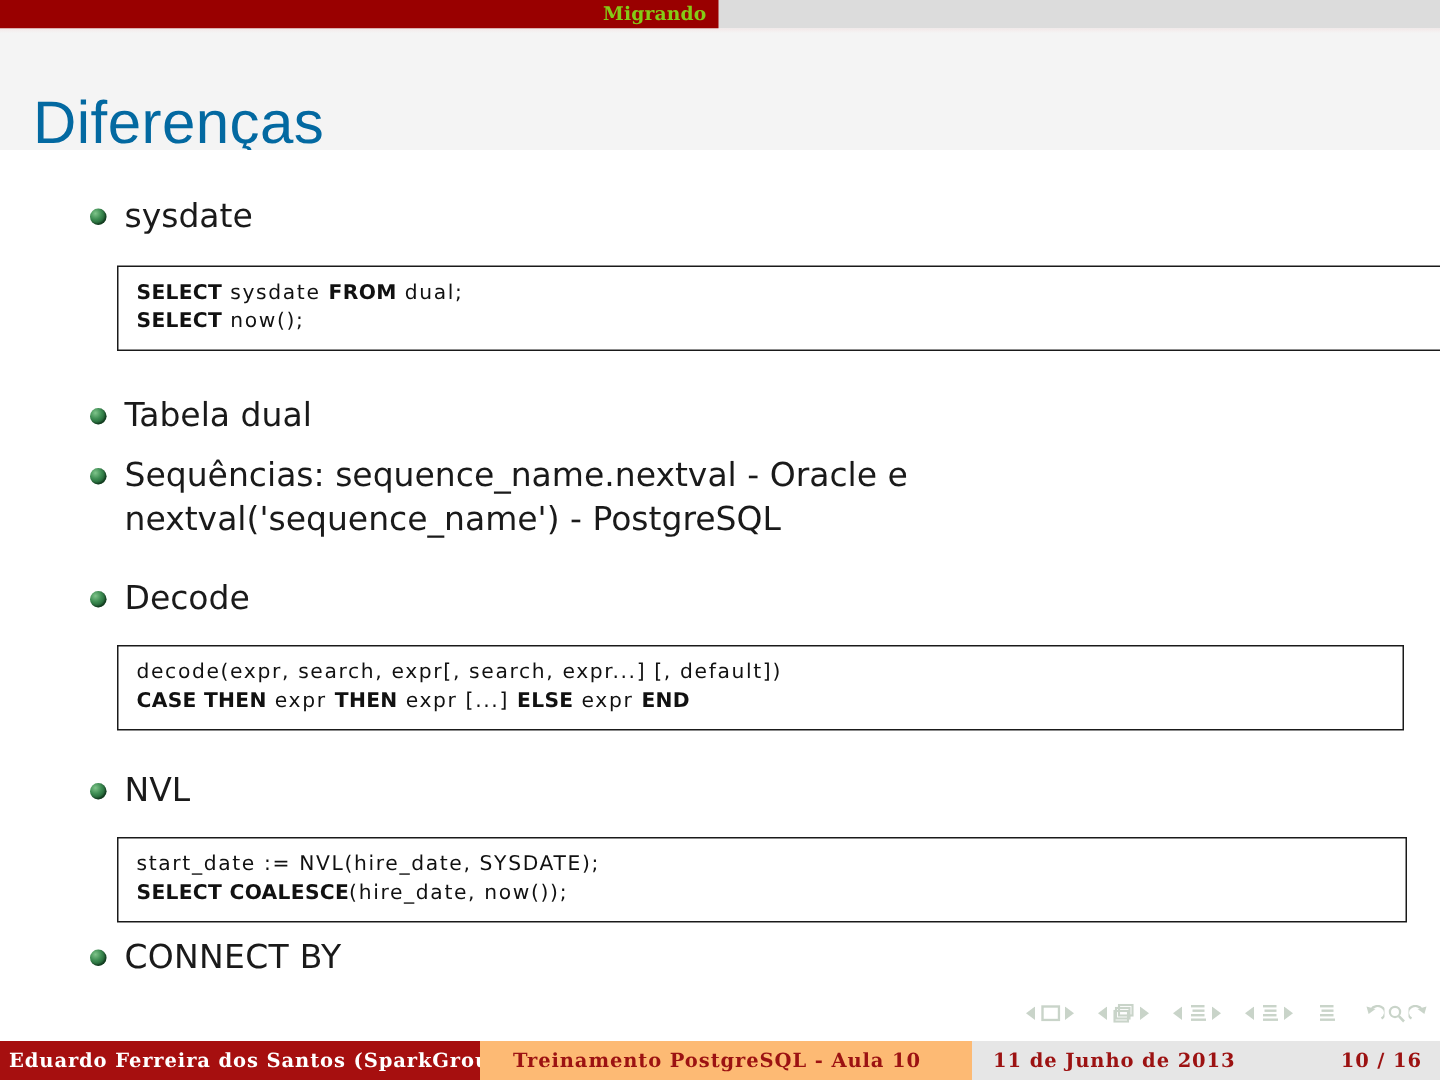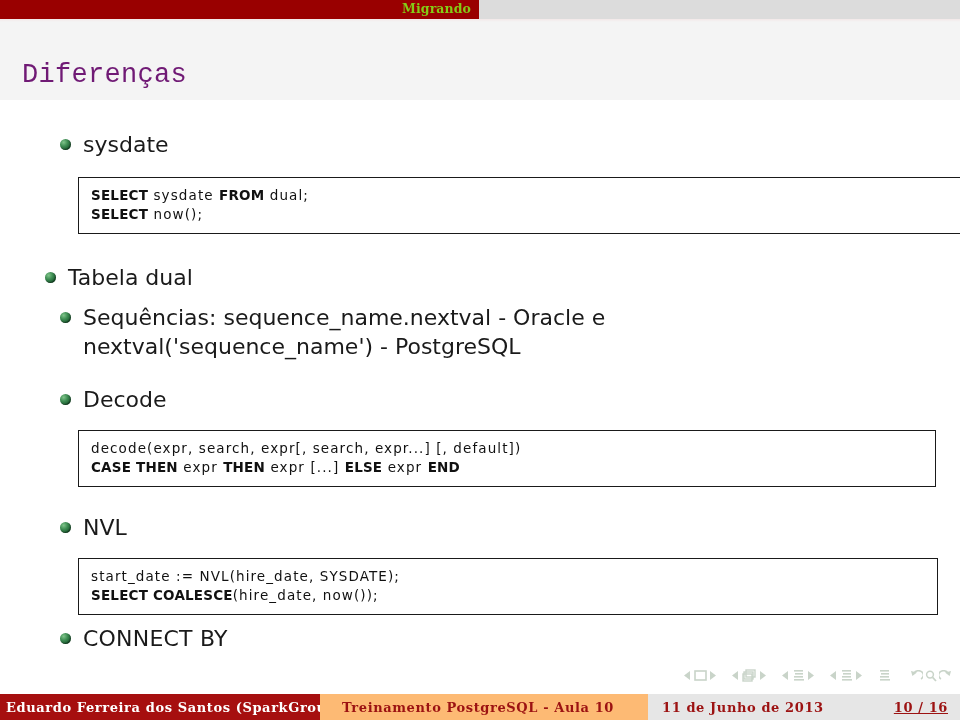--- a/index.html
+++ b/index.html
@@ -54,23 +54,23 @@
     position: absolute;
     left: 0; top: 22px;
     width: 960px;
     height: 78px;
     background: #f4f4f4;
   }
   .frametitle {
     position: absolute;
     left: 22px;
     top: 38px;
-    font-family: Liberation Mono, monospace;
-    font-size: 27px;
-    color: #701a75;
+    font-family: Liberation Sans, sans-serif;
+    font-size: 40px;
+    color: #0369a1;
     font-weight: 400;
     letter-spacing: 0.3px;
     white-space: nowrap;
   }
 
   
   .slidebody {
     position: absolute;
     left: 0; top: 100px;
     width: 960px;
@@ -196,21 +196,21 @@
     align-items: center;
     font-family: "DejaVu Serif", serif;
     font-weight: bold;
     font-size: 13px;
     letter-spacing: 0.6px;
   }
   .foot-author .ftxt { padding-left: 6px; }
   .foot-title .ftxt { padding-left: 22px; }
   .foot-date { justify-content: flex-start; }
   .foot-date .ftxt { padding-left: 14px; }
-  .foot-page { justify-content: flex-end; text-decoration: underline; }
+  .foot-page { justify-content: flex-end; }
   .foot-page .ftxt { padding-right: 12px; }
 </style>
 </head>
 <body>
 
 <div class="headbar">
   <div class="headbar-section">
     <div class="headbar-title">Migrando</div>
   </div>
 </div>
@@ -226,21 +226,21 @@
     <span class="ball"></span>
     <span class="item-text">sysdate</span>
   </div>
   <div class="codewrap" style="left:78px; top:77px; width:948px;">
     <div class="codebox">
       <div class="codeline"><b>SELECT</b> sysdate <b>FROM</b> dual;</div>
       <div class="codeline"><b>SELECT</b> now();</div>
     </div>
   </div>
 
-  <div class="item" style="left:45px; top:163px;text-align:center;">
+  <div class="item" style="left:60px; top:163px;text-align:center;">
     <span class="ball"></span>
     <span class="item-text">Tabela dual</span>
   </div>
 
   <div class="item" style="left:60px; top:203px; width:880px;">
     <span class="ball"></span>
     <span class="item-text">Sequências: sequence_name.nextval - Oracle e
 nextval('sequence_name') - PostgreSQL</span>
   </div>
 

